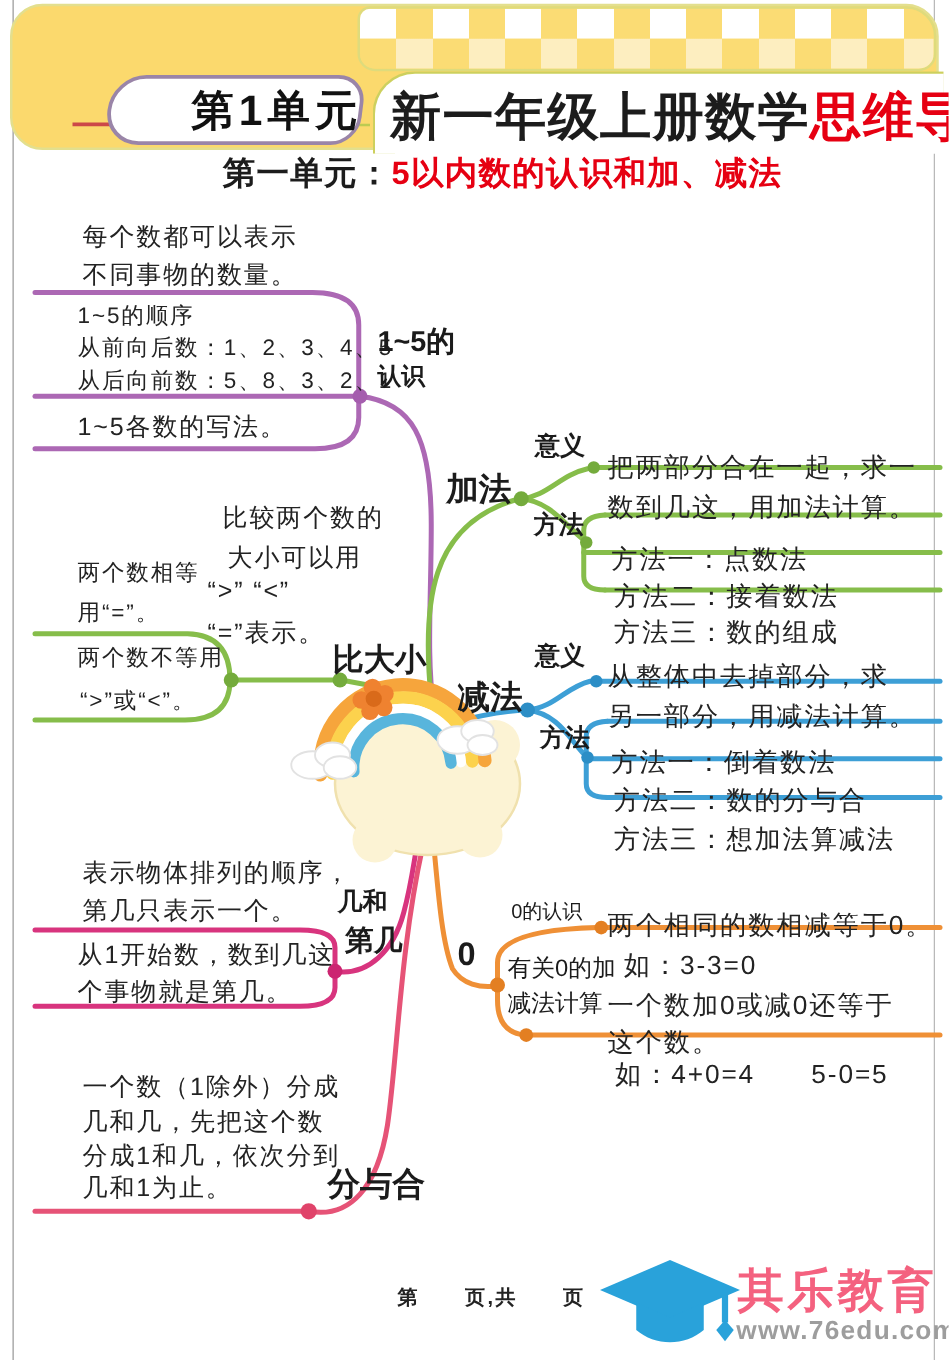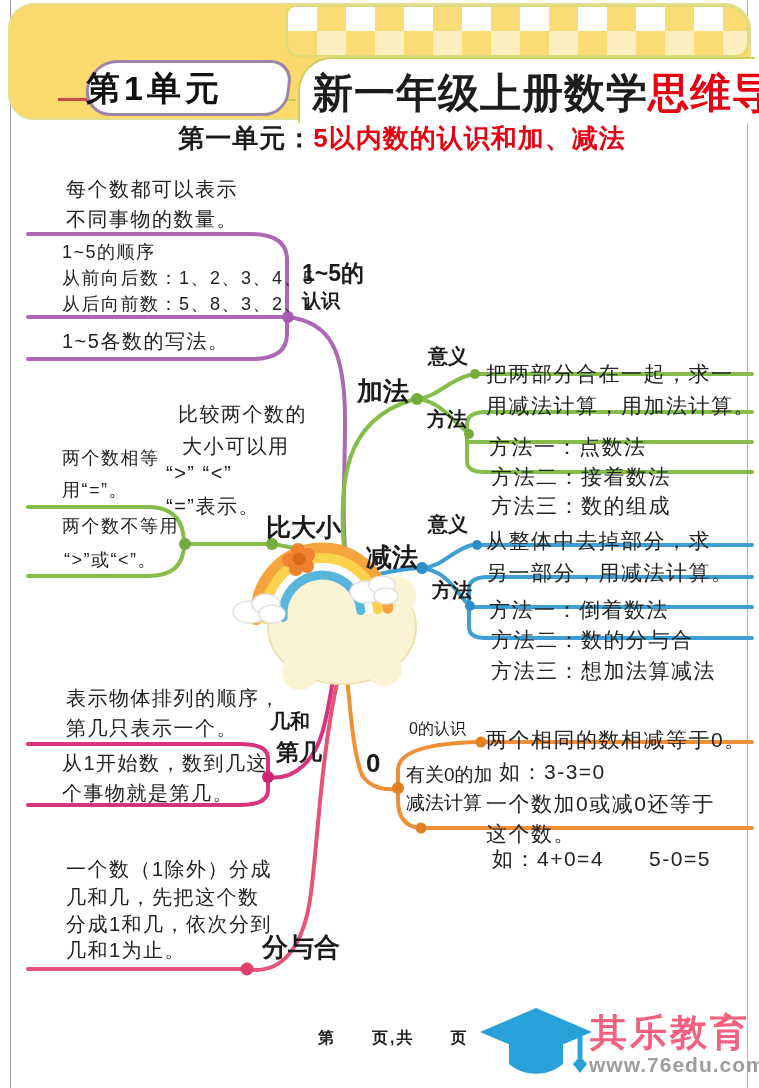--- a/index.html
+++ b/index.html
@@ -13,21 +13,21 @@
   .checker{position:absolute;left:286px;top:5px;width:463px;height:52px;overflow:hidden;
            border:2px solid #dedb7c;box-sizing:border-box;border-radius:10px 24px 14px 14px;}
   .checker .row{height:24px;}
   .checker .r1{background:repeating-linear-gradient(90deg,#ffffff 0 29px,#fbdc74 29px 58px);}
   .checker .r2{background:repeating-linear-gradient(90deg,#fbdc74 0 29px,#fdeec0 29px 58px);}
   .title-cut{position:absolute;left:298px;top:57px;width:455px;height:64px;background:#fff;
              border-top:2px solid #cdd05e;border-left:2px solid #cdd05e;border-top-left-radius:34px;}
   .badge{position:absolute;left:86px;top:60px;width:204px;height:56px;background:#fff;
          border:3px solid #9a85a8;border-radius:30px 24px 24px 30px;transform:skewX(-7deg);
          box-sizing:border-box;}
-  .badge-text{position:absolute;left:86px;top:66px;width:204px;text-align:left;
+  .badge-text{position:absolute;left:86px;top:66px;width:204px;text-align:right;
               font-size:34px;font-weight:700;letter-spacing:4px;color:#111;}
   .deco-red{position:absolute;left:58px;top:98px;width:38px;height:3px;background:#cc4848;}
   .deco-lime{position:absolute;left:104px;top:99px;width:192px;height:2px;background:#bccb52;}
   .main-title{position:absolute;left:312px;top:66px;font-size:41px;font-weight:700;
               letter-spacing:1px;white-space:nowrap;}
   .main-title .red{color:#e60012;}
   .subtitle{position:absolute;left:402px;top:121px;transform:translateX(-50%);
             font-size:26px;font-weight:700;white-space:nowrap;letter-spacing:1px;}
   .subtitle .red{color:#e60012;}
   
@@ -181,21 +181,21 @@
   <div class="txt sm" style="left:62px;top:240px">1~5的顺序</div>
   <div class="txt sm" style="left:62px;top:266px">从前向后数：1、2、3、4、5</div>
   <div class="txt sm" style="left:62px;top:292px">从后向前数：5、8、3、2、1</div>
   <div class="txt" style="left:62px;top:328px">1~5各数的写法。</div>
   <div class="lbl" style="left:302px;top:258px;font-size:23px">1~5的</div>
   <div class="lbl" style="left:302px;top:288px;font-size:19px">认识</div>
 
   <div class="lbl" style="left:357px;top:374px;font-size:26px">加法</div>
   <div class="lbl" style="left:428px;top:343px;font-size:20px">意义</div>
   <div class="txt lg" style="left:486px;top:316px">把两部分合在一起，求一</div>
-  <div class="txt lg" style="left:486px;top:348px">用减法计算，用加法计算。</div>
+  <div class="txt lg" style="left:486px;top:348px">数到几这，用加法计算。</div>
   <div class="lbl" style="left:427px;top:406px;font-size:20px">方法</div>
   <div class="txt lg" style="left:489px;top:389px">方法一：点数法</div>
   <div class="txt lg" style="left:491px;top:419px">方法二：接着数法</div>
   <div class="txt lg" style="left:491px;top:448px">方法三：数的组成</div>
 
   <div class="txt" style="left:178px;top:401px">比较两个数的</div>
   <div class="txt" style="left:182px;top:433px">大小可以用</div>
   <div class="txt" style="left:166px;top:462px">“&gt;” “&lt;”</div>
   <div class="txt" style="left:166px;top:493px">“=”表示。</div>
   <div class="txt sm" style="left:62px;top:446px">两个数相等</div>

